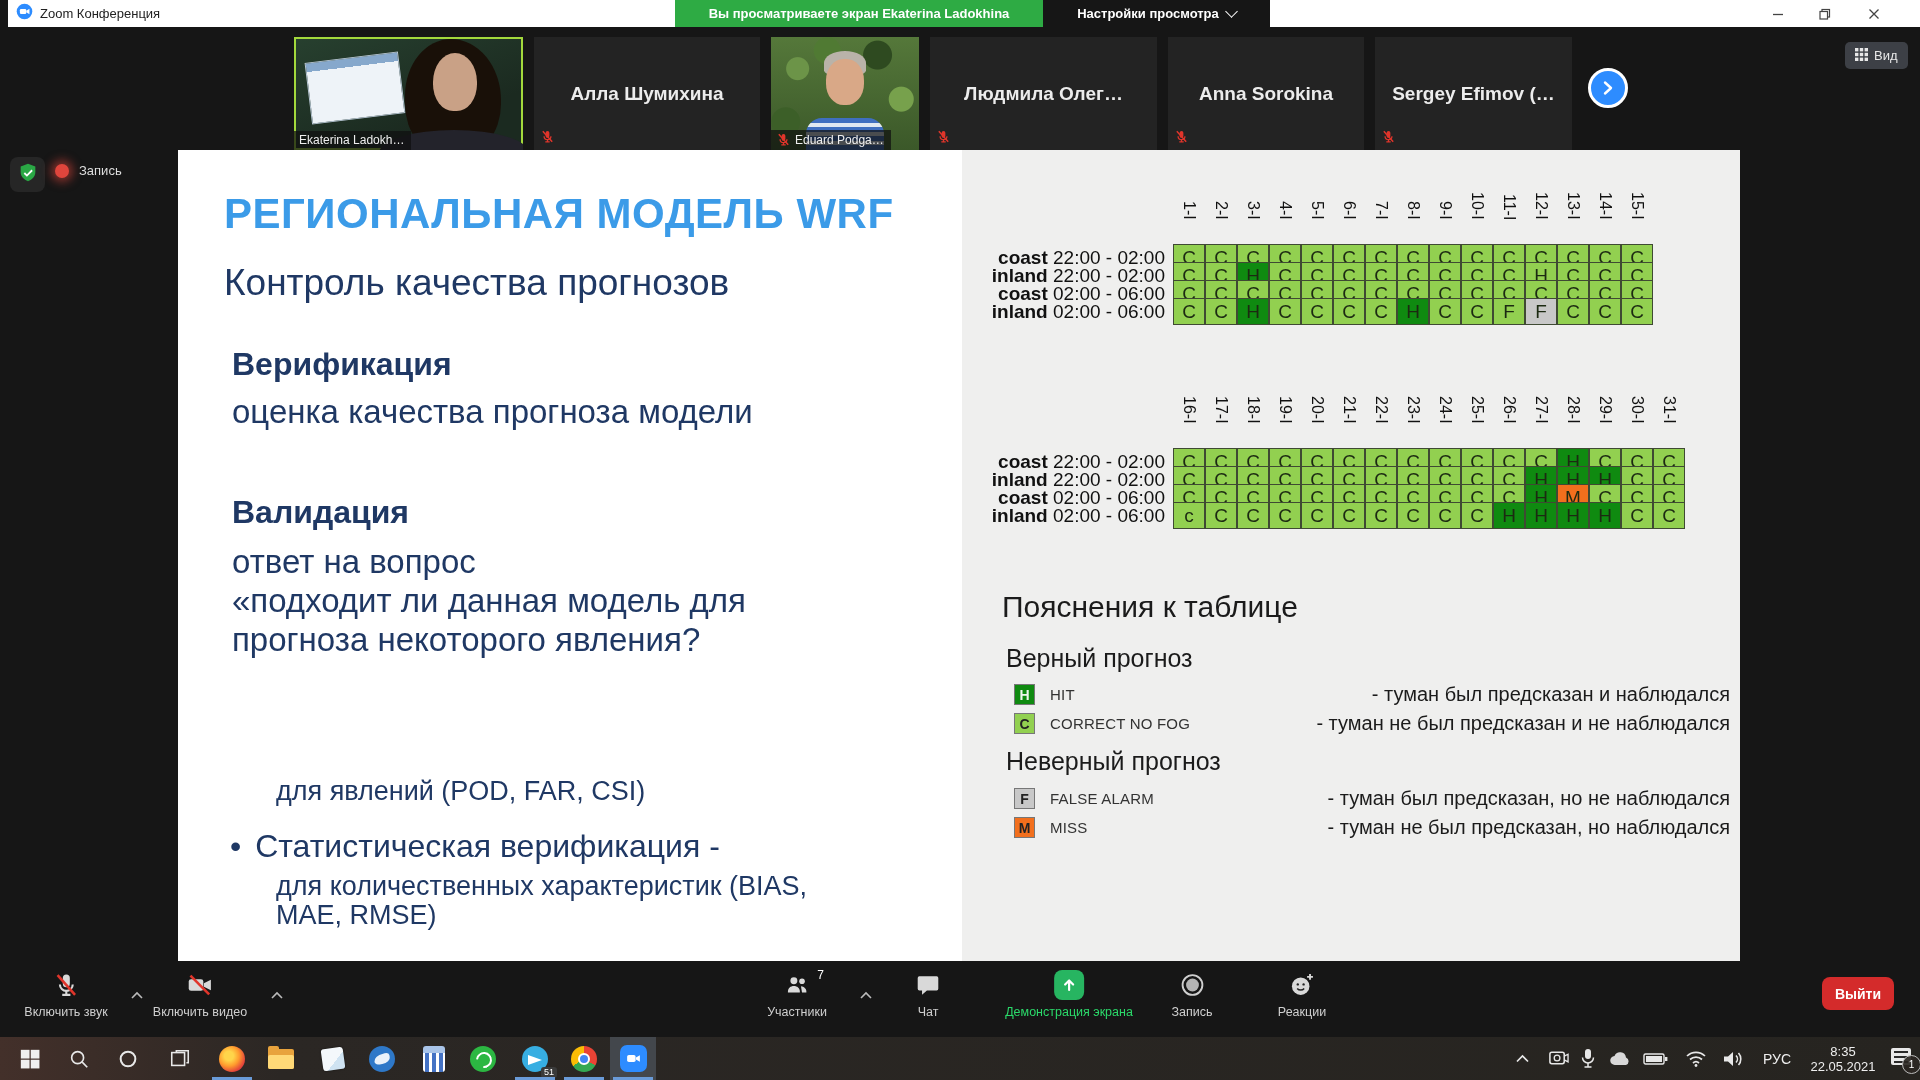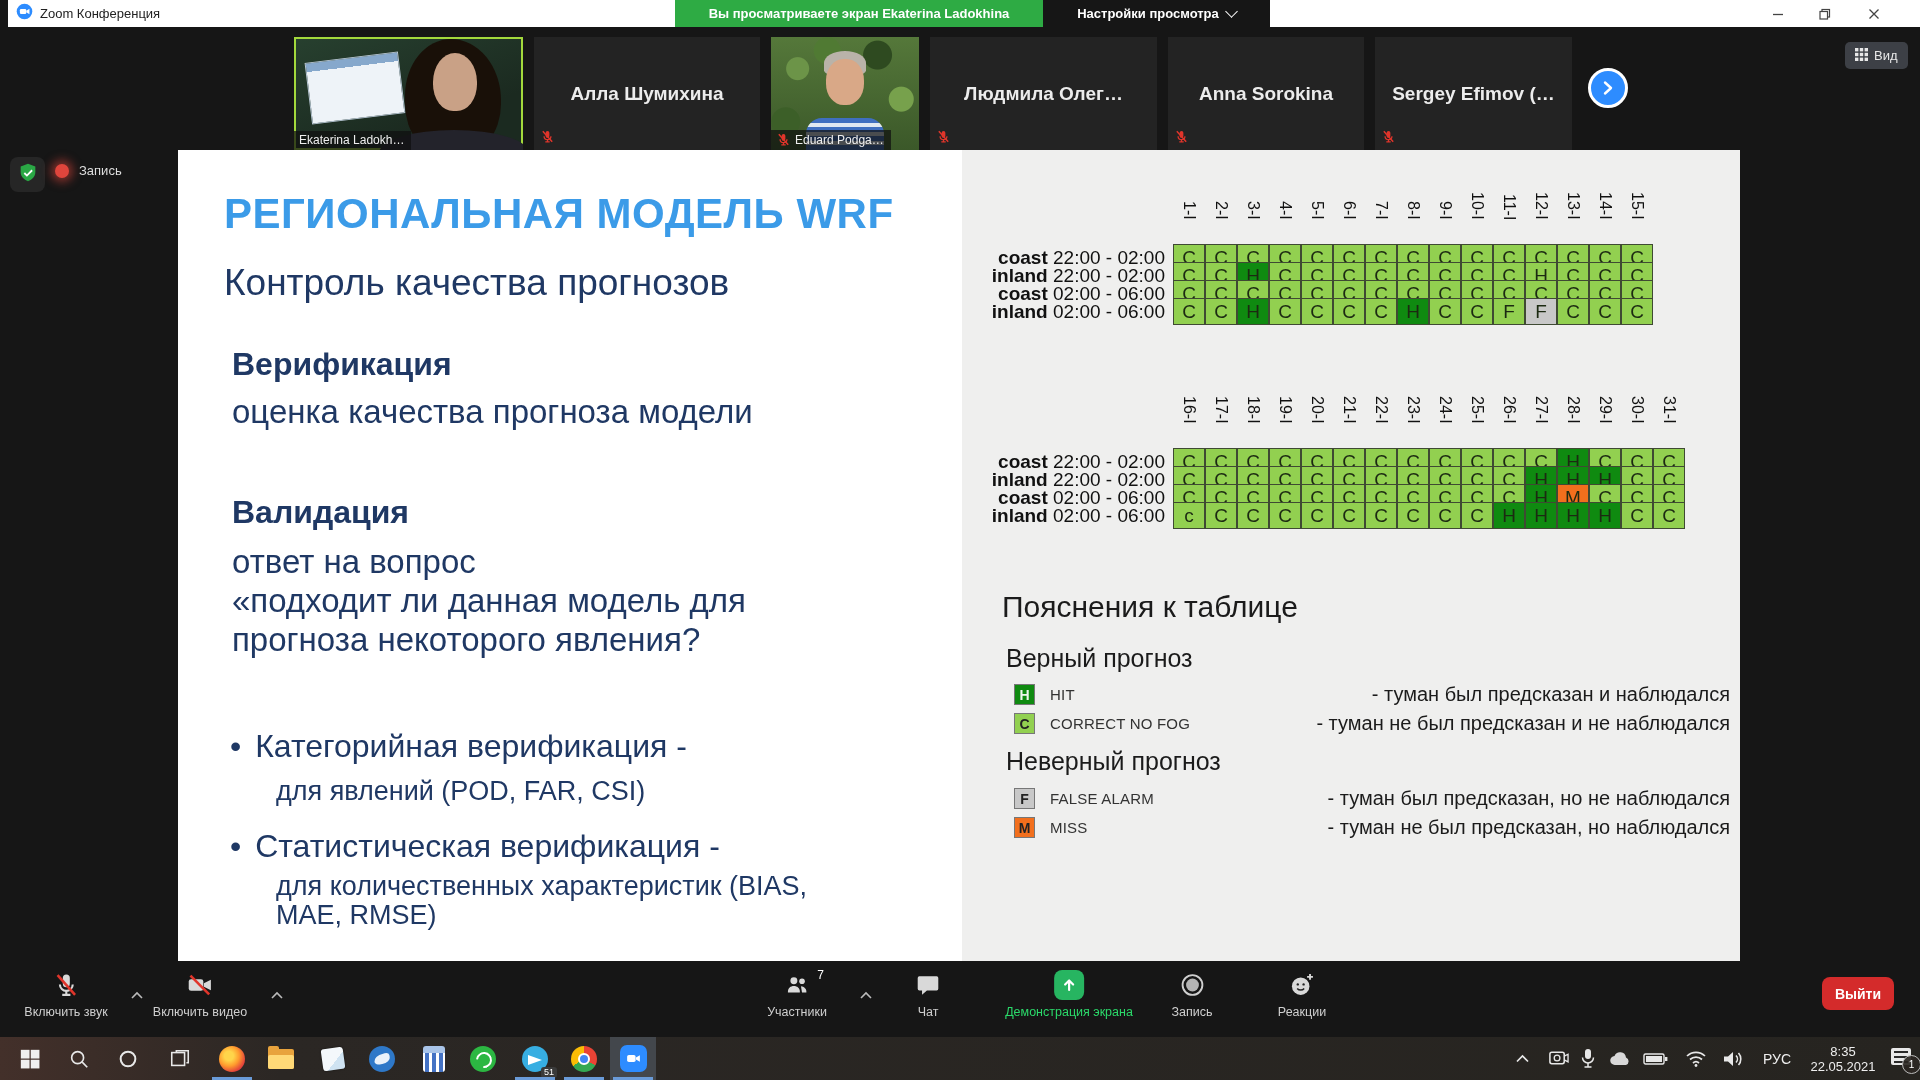--- a/index.html
+++ b/index.html
@@ -301,23 +301,20 @@
     <div class="s-h" style="top:196px;">Верификация</div>
     <div class="s-b" style="top:243px;">оценка качества прогноза модели</div>
 
     <div class="s-h" style="top:344px;">Валидация</div>
     <div class="s-block" style="top:392px;">
       <div>ответ на вопрос</div>
       <div>«подходит ли данная модель для</div>
       <div>прогноза некоторого явления?</div>
     </div>
 
-    <div class="s-bullet" style="top:578px;">
-      <span class="dot">•</span><span>Категорийная верификация -</span>
-    </div>
     <div class="s-sub-line" style="top:627px;">для явлений (POD, FAR, CSI)</div>
     <div class="s-bullet" style="top:678px;">
       <span class="dot">•</span><span>Статистическая верификация -</span>
     </div>
     <div class="s-sub-line" style="top:722px;">для количественных характеристик (BIAS,</div>
     <div class="s-sub-line" style="top:751px;">MAE, RMSE)</div>
 
     <div class="fogtable" id="table1" style="top:18px;">
         <div class="hdr-row">
           <div class="hdr-spacer"></div>

